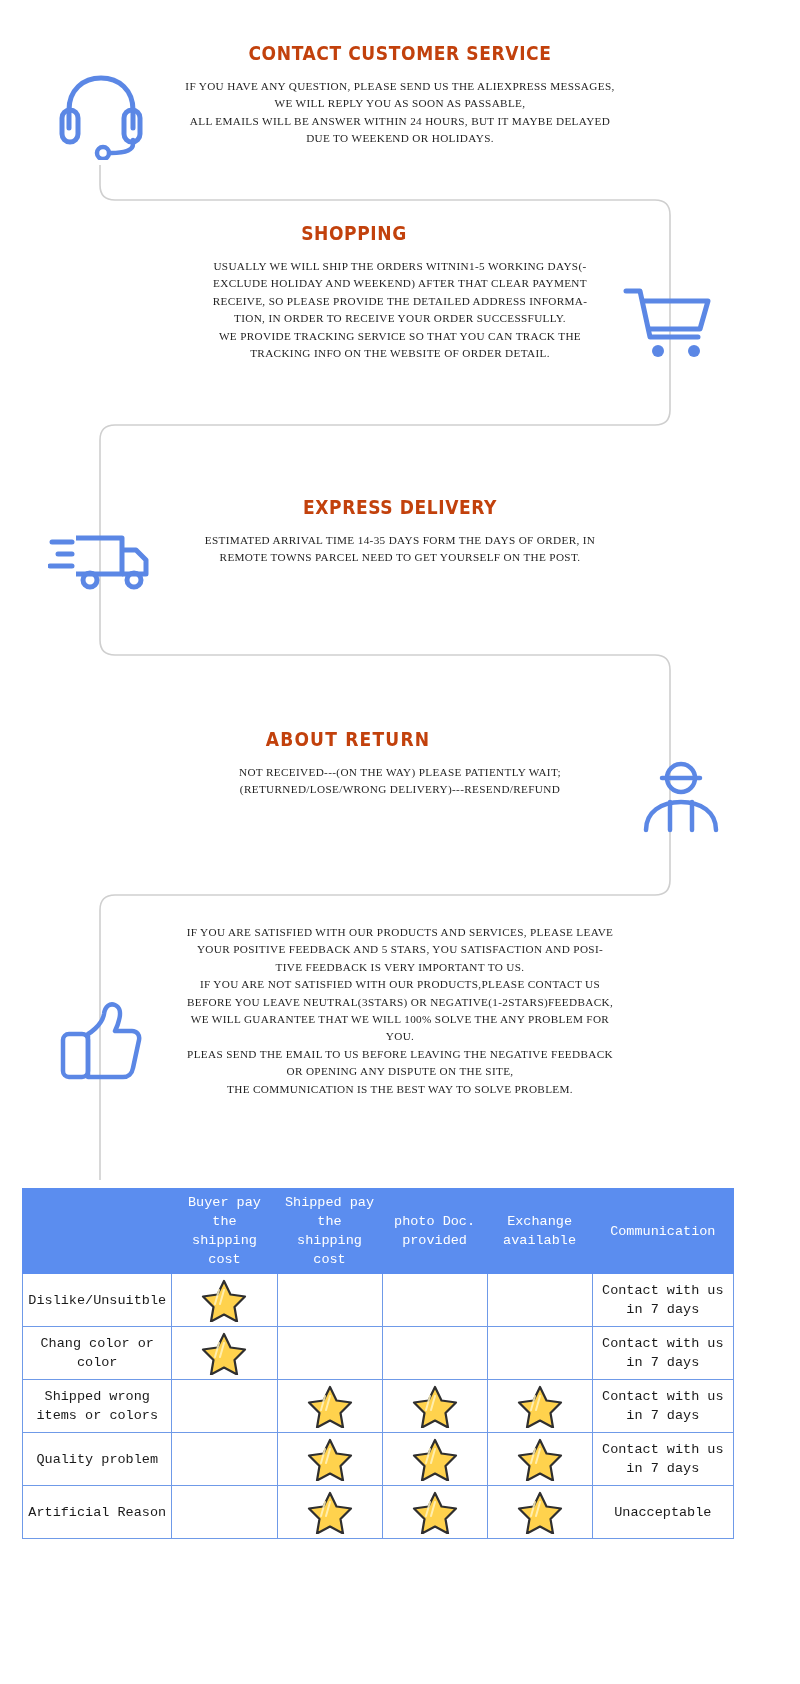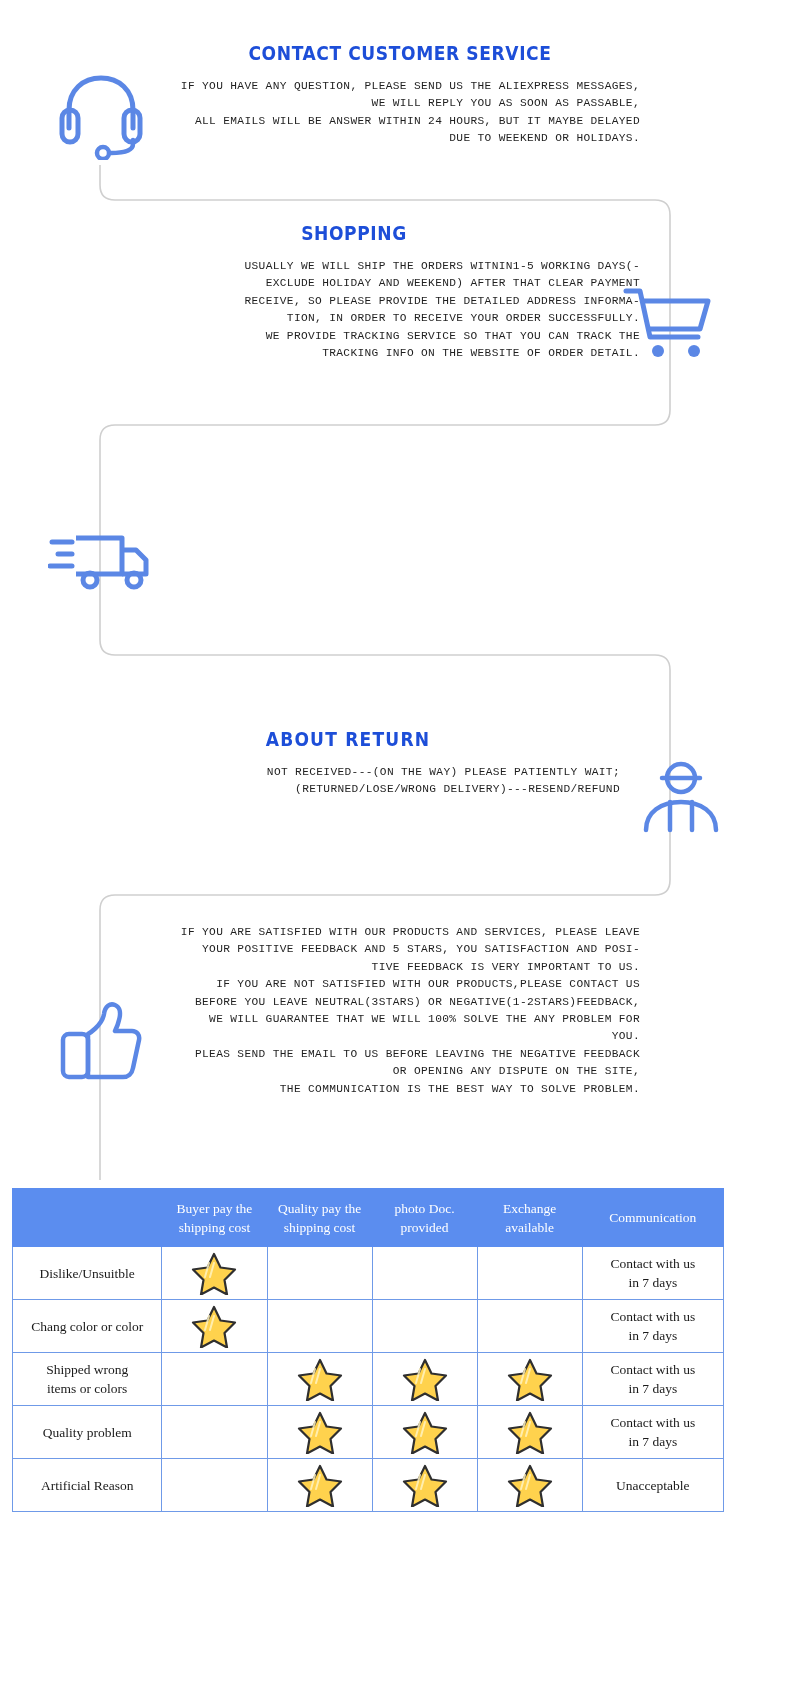--- a/index.html
+++ b/index.html
@@ -15,43 +15,43 @@
   .page { position: relative; width: 800px; height: 1684px; }
 
   
   .section { position:absolute; }
   .sec-title {
     text-align:center;
     font-family:"DejaVu Sans", sans-serif;
     font-weight:700;
     font-size:19px;
     letter-spacing:0.6px;
-    color:#1d4ed8;
+    color:#c2410c;
     margin:0 0 14px 0;
     font-stretch: condensed;
   }
   .sec-body {
-    text-align:right;
-    font-family:Liberation Mono, monospace;
+    text-align:center;
+    font-family:Liberation Serif, serif;
     font-size:11.2px;
     line-height:17.4px;
     letter-spacing:0.35px;
     color:#1f1f1f;
     margin:0;
     white-space:pre-line;
   }
   .icon { position:absolute; }
 
   
   .policy-table {
     position:absolute;
-    left:12px; top:1188px;
+    left:22px; top:1188px;
     width:712px;
     border-collapse:collapse;
-    font-family:Liberation Serif, serif;
+    font-family:Liberation Mono, monospace;
     border-radius:25px;
   }
   .policy-table th, .policy-table td {
     border:1px solid #6f9ae8;
     text-align:center;
     vertical-align:middle;
     font-size:13.5px;
     line-height:19px;
     color:#1a1a1a;
     font-weight:400;
@@ -115,20 +115,25 @@
 
   <div class="icon" style="left:620px; top:285px; width:96px; height:76px;">
     <svg width="96" height="76" viewBox="0 0 96 76" fill="none">
       <path d="M6 6 H20 L30 52 H78" stroke="#5b87e5" stroke-width="5" stroke-linecap="round" stroke-linejoin="round" fill="none"></path>
       <path d="M24 16 H88 L80 44 H30" stroke="#5b87e5" stroke-width="5" stroke-linecap="round" stroke-linejoin="round" fill="none"></path>
       <circle cx="38" cy="66" r="6" fill="#5b87e5"></circle>
       <circle cx="74" cy="66" r="6" fill="#5b87e5"></circle>
     </svg>
   </div>
 
+  <div class="section" style="left:0px; top:496px; width:800px;">
+    <div class="sec-title">EXPRESS DELIVERY</div>
+    <div class="sec-body" style="margin-left:170px; width:460px;">ESTIMATED ARRIVAL TIME 14-35 DAYS FORM THE DAYS OF ORDER, IN
+REMOTE TOWNS PARCEL NEED TO GET YOURSELF ON THE POST.</div>
+  </div>
 
   <div class="icon" style="left:48px; top:528px; width:104px; height:66px;">
     <svg width="104" height="66" viewBox="0 0 104 66" fill="none">
       <path d="M28 10 H74 V46 H28" stroke="#5b87e5" stroke-width="5" stroke-linejoin="round" fill="none"></path>
       <path d="M74 22 H88 L98 32 V46 H74" stroke="#5b87e5" stroke-width="5" stroke-linejoin="round" fill="none"></path>
       <circle cx="42" cy="52" r="7" stroke="#5b87e5" stroke-width="5" fill="none"></circle>
       <circle cx="86" cy="52" r="7" stroke="#5b87e5" stroke-width="5" fill="none"></circle>
       <path d="M4 14 H24" stroke="#5b87e5" stroke-width="5" stroke-linecap="round"></path>
       <path d="M10 26 H24" stroke="#5b87e5" stroke-width="5" stroke-linecap="round"></path>
       <path d="M2 38 H24" stroke="#5b87e5" stroke-width="5" stroke-linecap="round"></path>
@@ -173,21 +178,21 @@
 
   <table class="policy-table">
     <thead>
       <tr>
         <th class="col-label"></th>
         <th class="col-c">
           <span class="cell-lines">Buyer pay the</span>
           <span class="cell-lines">shipping cost</span>
         </th>
         <th class="col-c">
-          <span class="cell-lines">Quality pay the</span>
+          <span class="cell-lines">Shipped pay the</span>
           <span class="cell-lines">shipping cost</span>
         </th>
         <th class="col-c">
           <span class="cell-lines">photo Doc.</span>
           <span class="cell-lines">provided</span>
         </th>
         <th class="col-c">
           <span class="cell-lines">Exchange</span>
           <span class="cell-lines">available</span>
         </th>

